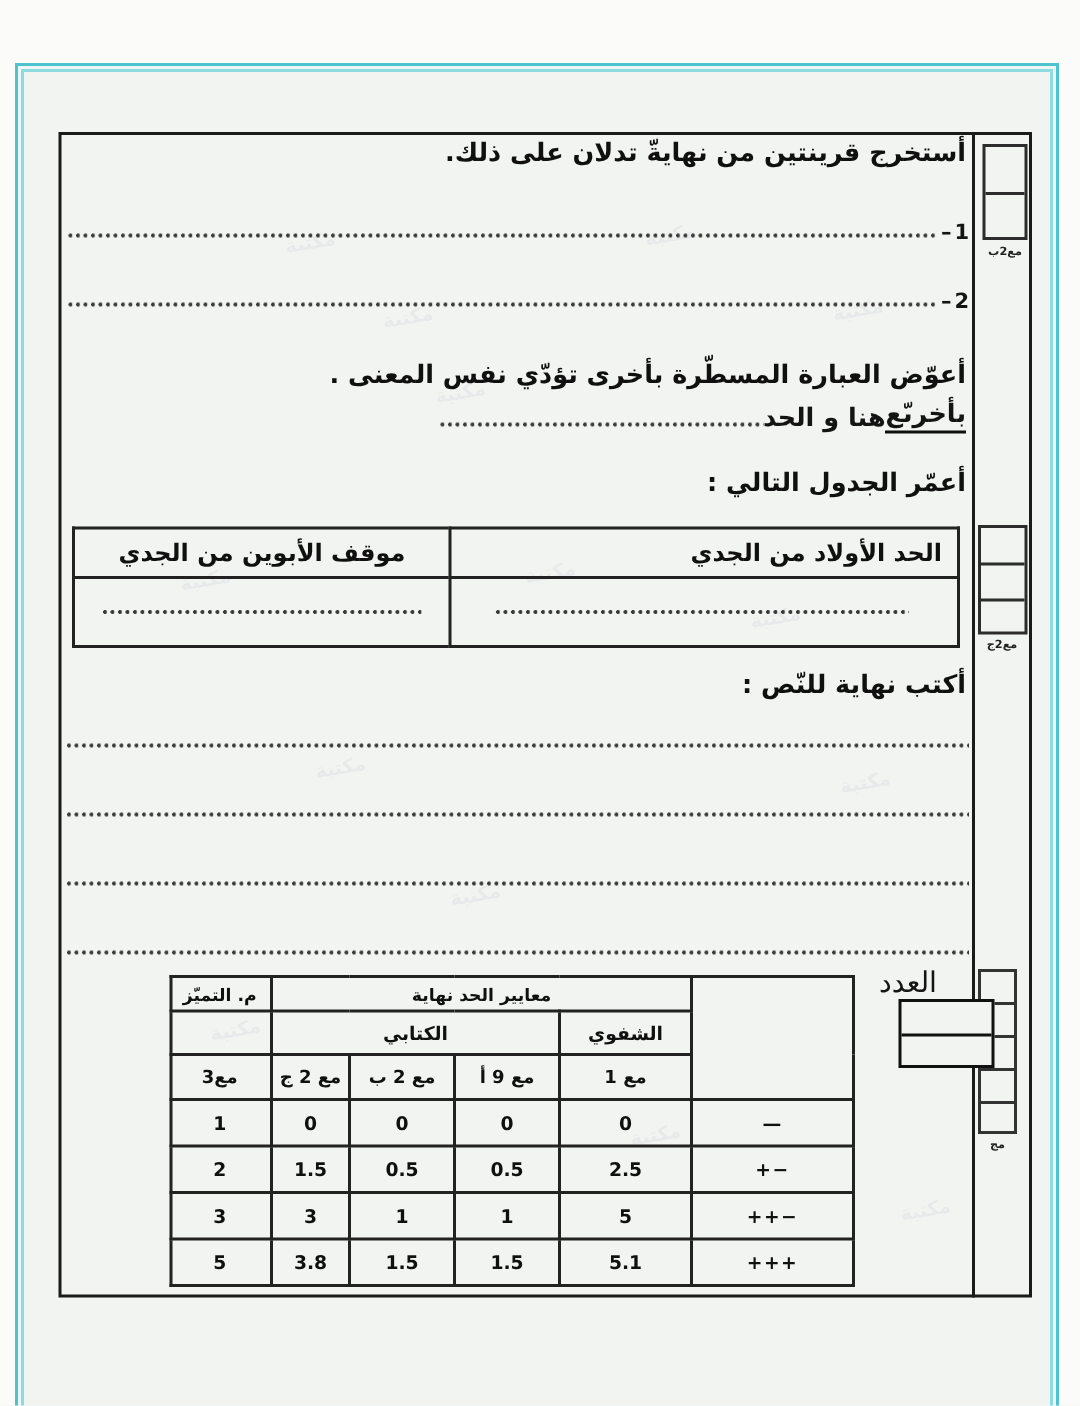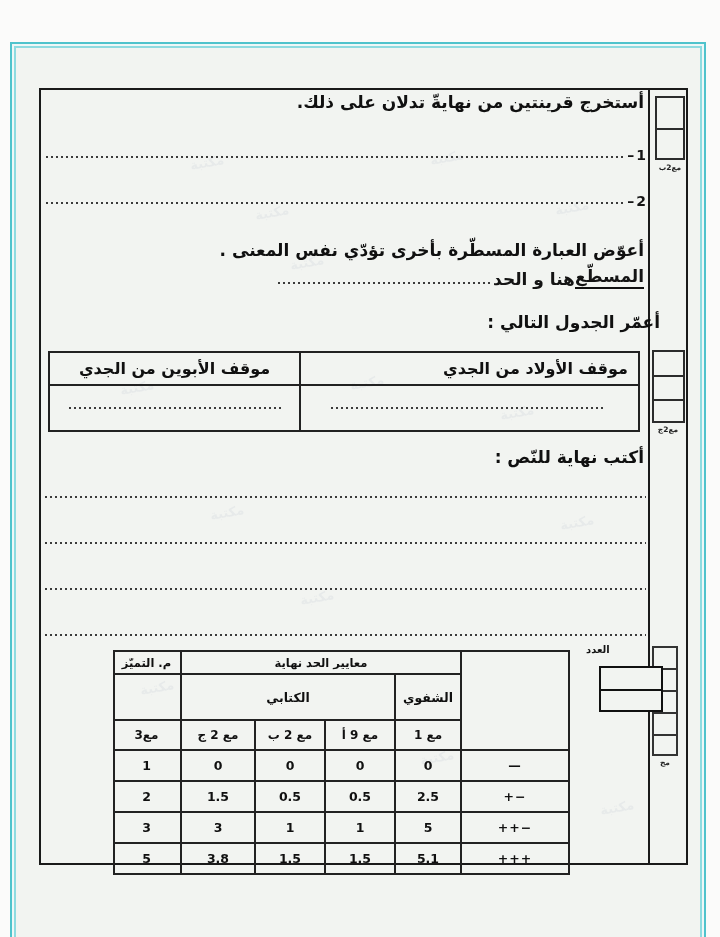--- a/index.html
+++ b/index.html
@@ -46,30 +46,30 @@
   .stance tr.ans td { height:46px; }
   .stance td.c-children { width:340px; text-align:right; padding-left:6px; padding-right:10px; }
   .stance td.c-parents { width:252px; text-align:center; }
   .cell-dots { width:86%; margin:0 auto; }
   
   .gt { position:absolute; left:113px; top:650px; border-collapse:collapse;
     direction:ltr; z-index:2; background:transparent; }
   .gt td { border:2px solid #222; text-align:center; font-weight:700;
     font-size:12px; color:#101010; direction:rtl; padding:0 2px; }
   .gt tr.r1 td { height:23px; font-size:11.5px; }
-  .gt tr.r2 td { height:46px; font-size:12.5px; }
+  .gt tr.r2 td { height:29px; font-size:12.5px; }
   .gt tr.r3 td { height:30px; }
   .gt tr.dr td { height:31px; font-size:12.5px; }
   .gt td.cexc { width:67px; text-align:center; padding-right:4px; }
-  .gt td.w72 { width:74px; } .gt td.w70 { width:70px; }
-  .gt td.w80 { width:66px; } .gt td.w108 { width:108px; }
+  .gt td.w72 { width:52px; } .gt td.w70 { width:70px; }
+  .gt td.w80 { width:88px; } .gt td.w108 { width:108px; }
   .gt td.sym { direction:ltr; letter-spacing:1px; font-size:13px; }
   
-  .score-label { position:absolute; left:586px; top:644px; font-size:10px;
-    font-weight:700; direction:rtl; z-index:2;text-align:right; }
+  .score-label { position:absolute; left:586px; top:644px; font-size:19px;
+    font-weight:400; direction:rtl; z-index:2;text-align:right; }
   .score-box { position:absolute; left:599px; top:666px; width:64px; height:46px;
     border:2px solid #111; background:#f2f4f1; z-index:5; }
   .score-box .mid { position:absolute; left:0; right:0; top:21px; height:2px; background:#111; }
   
   .rubric { position:absolute; border:2px solid #2c2c2c; background:transparent; z-index:2; }
   .rubric .cut { position:absolute; left:0; right:0; height:1.5px; background:#2c2c2c; }
   .rubric-label { position:absolute; font-size:7.5px; font-weight:700; direction:rtl;
     text-align:center; color:#222; z-index:2; white-space:nowrap; }
   .strip { position:absolute; left:652px; top:646px; width:26px; height:110px;
     border:2px solid #333; z-index:1; }
@@ -110,31 +110,31 @@
 
 <div class="dotline" style="top:188px; left:45px; width:601px">
   <span class="num">2</span>
   <span class="dash">–</span>
   <span class="dots"></span>
 </div>
 
 <div class="prompt" style="top:240px; right:76px">أعوّض العبارة المسطّرة بأخرى تؤدّي نفس المعنى .</div>
 
 <div class="replace-line" style="top:266px; right:76px">
-  <span class="uw">المسطّع</span>
+  <span class="uw">بأخرىّع</span>
   <span> هنا و الحد </span>
   <span class="dots"></span>
 </div>
 
-<div class="prompt" style="top:312px; right:60px">أعمّر الجدول التالي :</div>
+<div class="prompt" style="top:312px; right:76px">أعمّر الجدول التالي :</div>
 
 <table class="stance">
   <tbody>
       <tr class="hd">
-    <td class="c-children">موقف الأولاد من الجدي</td>
+    <td class="c-children">الحد الأولاد من الجدي</td>
     <td class="c-parents">موقف الأبوين من الجدي</td>
   </tr>
   <tr class="ans">
     <td class="c-children">
       <div class="dots cell-dots"></div>
     </td>
     <td class="c-parents">
       <div class="dots cell-dots"></div>
     </td>
   </tr>

